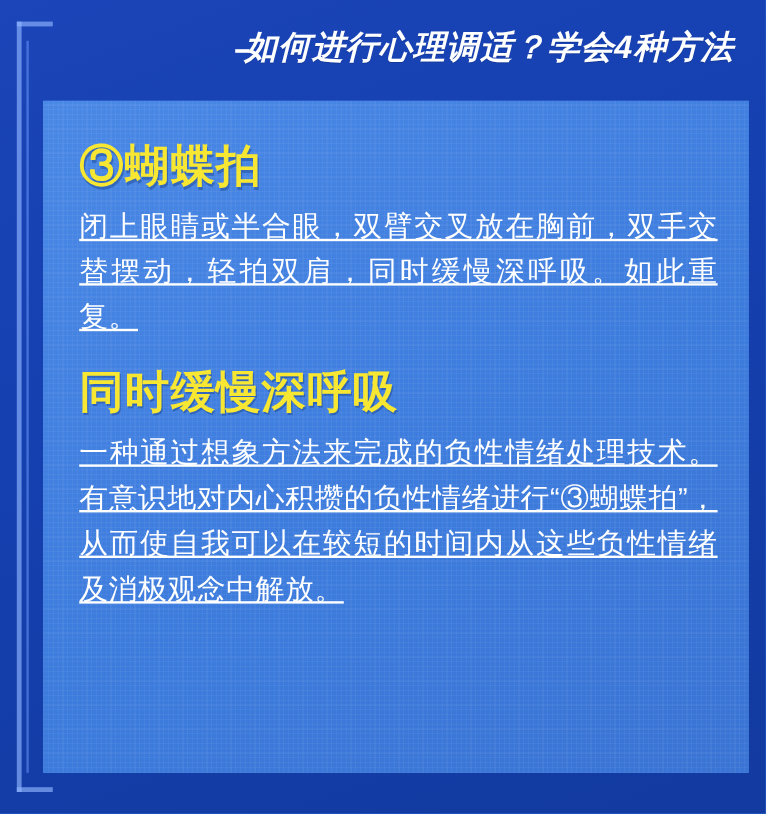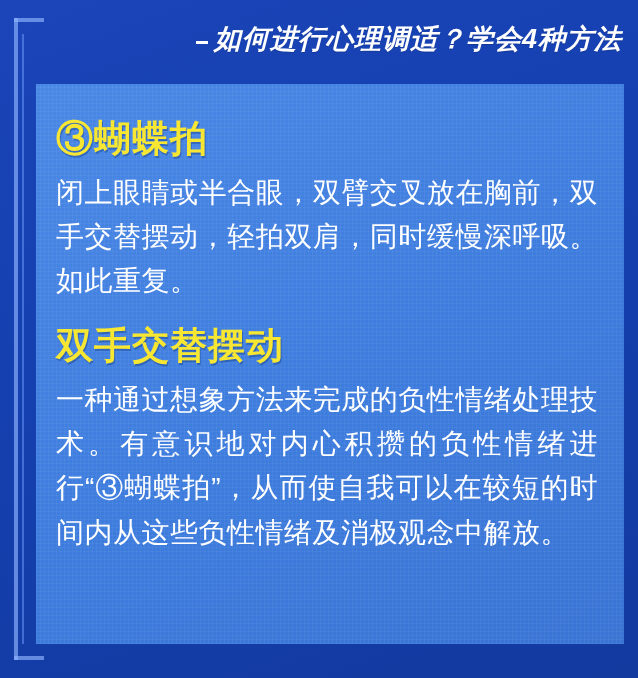--- a/index.html
+++ b/index.html
@@ -23,21 +23,21 @@
     overflow: hidden;
   }
 
   
   .header {
     position: relative;
     height: 78px;
     display: flex;
     align-items: center;
     justify-content: flex-end;
-    padding-right: 12px;
+    padding-right: 22px;
     box-sizing: border-box;
   }
 
   .header-rule {
     position: absolute;
     left: 196px;
     right: 430px;
     top: 41px;
     height: 3px;
     background: #ffffff;
@@ -97,21 +97,21 @@
     position: absolute;
     left: 36px;
     right: 14px;
     top: 84px;
     bottom: 34px;
     background: #3f7fe0;
     background-image:
       repeating-linear-gradient(0deg, rgba(255,255,255,0.045) 0px, rgba(255,255,255,0.045) 1px, transparent 1px, transparent 4px),
       repeating-linear-gradient(90deg, rgba(255,255,255,0.045) 0px, rgba(255,255,255,0.045) 1px, transparent 1px, transparent 4px),
       linear-gradient(150deg, #4a88e6 0%, #3d7cdd 55%, #3a74d4 100%);
-    padding: 34px 26px 20px 20px;
+    padding: 34px 26px 20px 30px;
     box-sizing: border-box;
   }
 
   .section {
     margin-bottom: 22px;
   }
   .section:last-child {
     margin-bottom: 0;
   }
 
@@ -119,27 +119,28 @@
     font-size: 37px;
     font-weight: bold;
     color: #f8e732;
     line-height: 1.15;
     margin: 0 0 10px 0;
     letter-spacing: 1px;
     text-shadow: 1px 2px 0 rgba(12,45,115,0.35);
   }
 
   .section-body {
-    font-size: 28px;
+    font-size: 24px;
     color: #ffffff;
     line-height: 1.58;
     letter-spacing: 0.5px;
     margin: 0;
     text-align: justify;
     text-justify: inter-ideograph;
+    text-decoration: underline;
   }
 
   .section-two .section-heading {
     margin-top: 2px;
   }
 </style>
 </head>
 <body>
 
 <div class="poster">
@@ -155,18 +156,18 @@
   </div>
 
   <div class="card">
 
     <div class="section section-one">
       <h2 class="section-heading">③蝴蝶拍</h2>
       <p class="section-body">闭上眼睛或半合眼，双臂交叉放在胸前，双手交替摆动，轻拍双肩，同时缓慢深呼吸。如此重复。</p>
     </div>
 
     <div class="section section-two">
-      <h2 class="section-heading">双手交替摆动</h2>
+      <h2 class="section-heading">同时缓慢深呼吸</h2>
       <p class="section-body">一种通过想象方法来完成的负性情绪处理技术。有意识地对内心积攒的负性情绪进行“③蝴蝶拍”，从而使自我可以在较短的时间内从这些负性情绪及消极观念中解放。</p>
     </div>
 
   </div>
 </div>
 
 </body></html>

